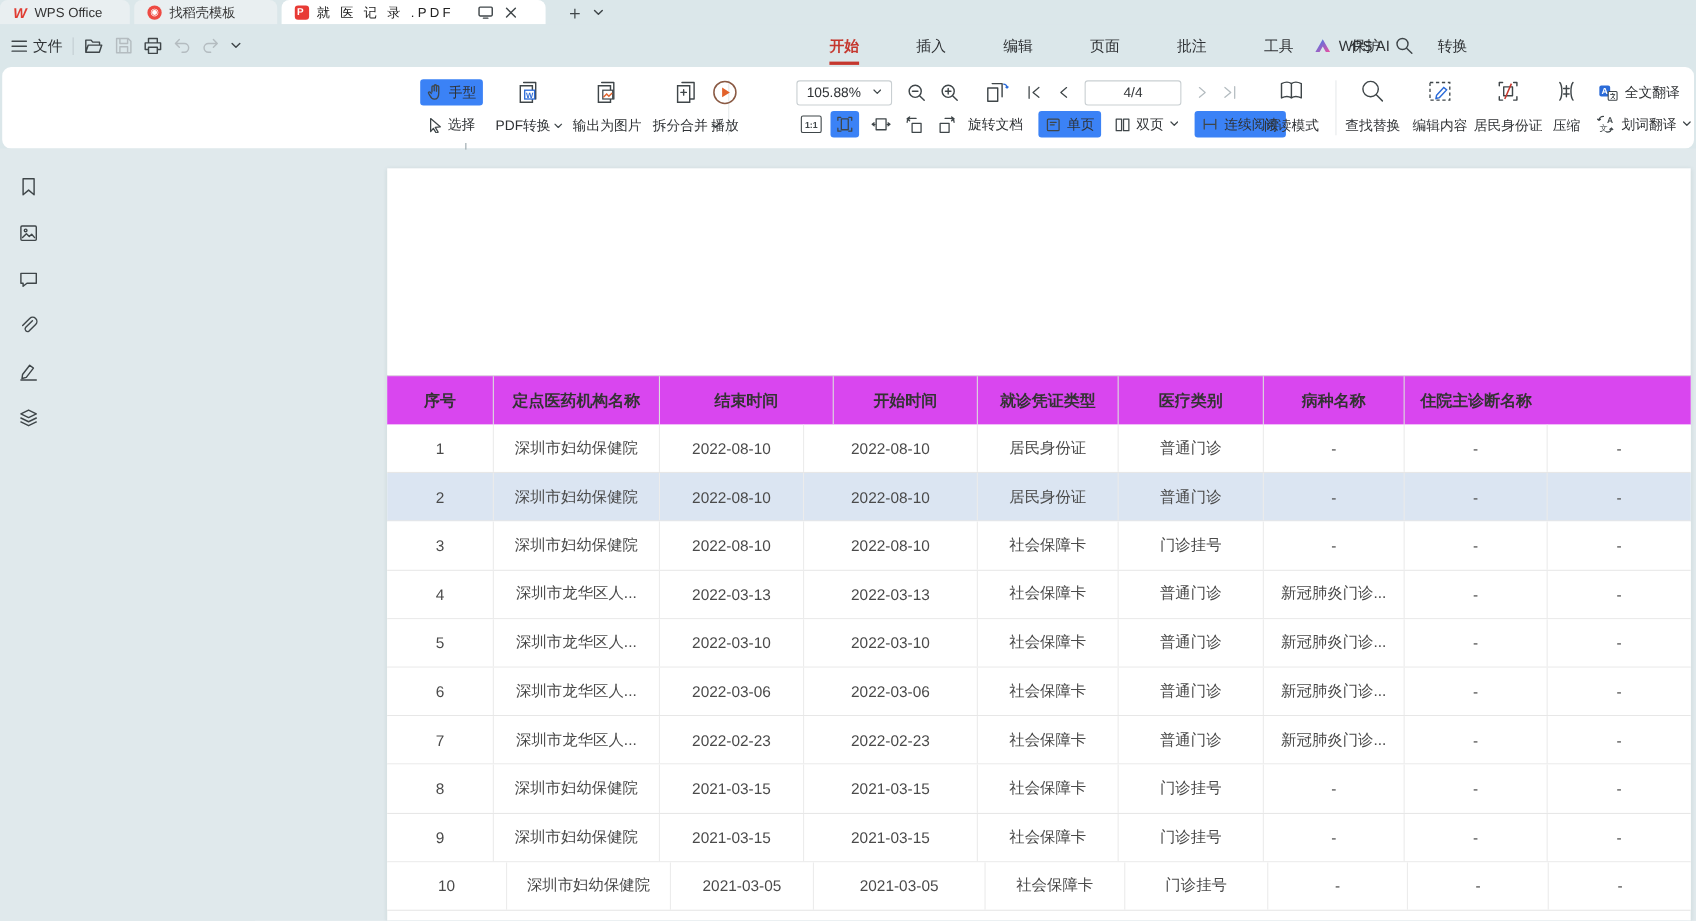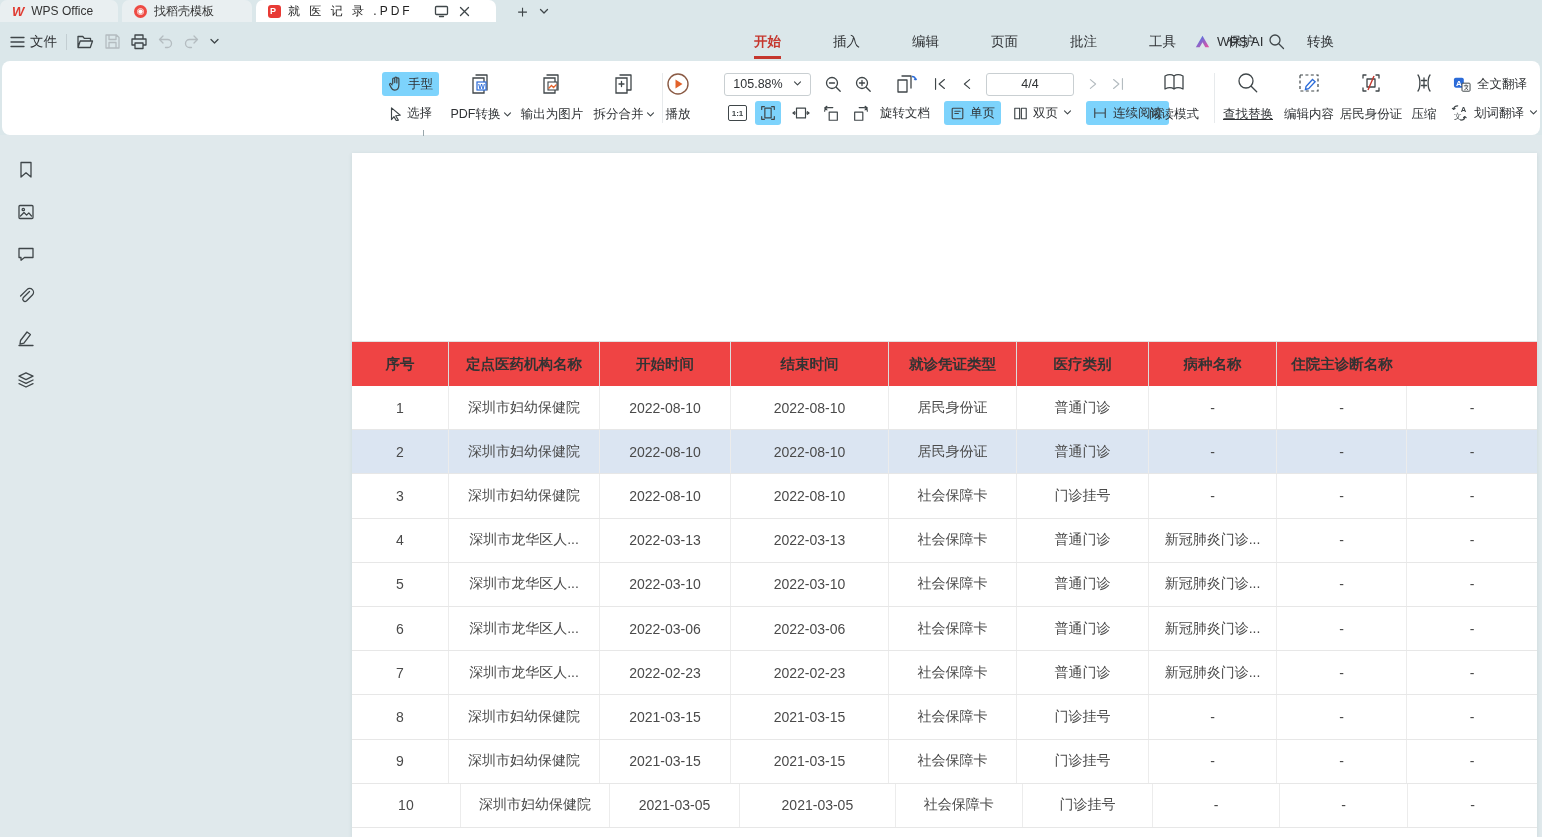--- a/index.html
+++ b/index.html
@@ -29,38 +29,38 @@
   .menus{position:absolute;left:733px;top:0;height:39px;display:flex;align-items:center;gap:10px;}
   .menu{font-size:13.5px;color:#2f3235;padding:0 21px;height:39px;display:flex;align-items:center;position:relative;}
   .menu.active{color:#c5372e;font-weight:bold;}
   .menu.active::after{content:"";position:absolute;left:21px;right:21px;bottom:2px;height:3px;background:#c5372e;}
   .wpsai{position:absolute;left:1194px;top:0;height:39px;display:flex;align-items:center;gap:6px;font-size:13.5px;}
   .msearch{position:absolute;left:1268px;top:0;height:39px;display:flex;align-items:center;}
 
   
   .ribbon{position:absolute;top:61px;left:2px;right:2px;height:74px;background:#fff;border-radius:8px;}
   .pill{display:flex;align-items:center;gap:5px;font-size:12.5px;color:#2f3235;padding:0 6px;border-radius:3px;height:24px;box-sizing:border-box;}
-  .pill.on{background:#7dd3fc;}
+  .pill.on{background:#3b82f6;}
   .bigbtn{position:absolute;top:8px;height:58px;display:flex;flex-direction:column;align-items:center;justify-content:space-between;padding:2px 0 4px;box-sizing:border-box;}
   .bigbtn .lbl{font-size:12.5px;color:#2f3235;white-space:nowrap;display:flex;align-items:center;gap:2px;}
   .vsep{position:absolute;top:12px;width:1px;height:50px;background:#e7eaec;}
   .r1{position:absolute;top:11px;height:24px;display:flex;align-items:center;}
   .r2{position:absolute;top:40px;height:24px;display:flex;align-items:center;}
   .boxctl{border:1px solid #c9cfd2;border-radius:3px;height:23px;display:flex;align-items:center;justify-content:center;font-size:12.5px;color:#2f3235;box-sizing:border-box;background:#fff;}
   .navtxt{font-size:12.5px;color:#2f3235;}
   .one2one{border:1.3px solid #3f4649;border-radius:2px;font-size:8px;font-weight:bold;color:#3f4649;width:17px;height:14px;display:flex;align-items:center;justify-content:center;}
 
   
   .canvas{position:absolute;top:135px;left:0;right:0;bottom:0;background:#e0e9ec;}
   .rail{position:absolute;left:0;top:0;width:51px;bottom:0;display:flex;flex-direction:column;align-items:center;gap:22px;padding-top:25px;}
   .railic{width:20px;height:20px;}
   .tick{position:absolute;left:423px;top:-5px;width:1px;height:6px;background:#98a6ab;}
   .page{position:absolute;left:352px;top:18px;width:1185px;bottom:0;background:#fff;box-shadow:0 1px 4px rgba(60,80,90,.12);}
   .doc-table{position:absolute;left:0;top:188px;width:1185px;}
-  .th-row{display:flex;height:44px;background:#ef4444;border-top:1px solid #e2e2e2;}
+  .th-row{display:flex;height:44px;background:#d946ef;border-top:1px solid #e2e2e2;}
   .th{display:flex;align-items:center;justify-content:center;font-size:14.5px;font-weight:bold;color:#333;
       border-right:1px solid #dcdcdc;box-sizing:border-box;}
   .th:last-child{border-right:none;}
   .tr{display:flex;height:43.2px;border-bottom:1px solid #e7e7e7;background:#fff;}
   .tr.hl{background:#dbe5f2;}
   .td{display:flex;align-items:center;justify-content:center;font-size:14px;color:#4a4a4a;
       border-right:1px solid #ececec;box-sizing:border-box;}
   .td:last-child{border-right:none;}
 </style>
 </head>
@@ -221,21 +221,21 @@
     <span class="lbl">
         <span>拆分合并</span>
       <svg width="9" height="6" viewBox="0 0 10 7">
           <path d="M1.5 1L5 4.5 8.5 1" class="st"></path>
         </svg>
       </span>
   </div>
 
   <div class="vsep" style="left:660px;"></div>
 
-  <div class="bigbtn" style="left:652px;width:48px;">
+  <div class="bigbtn" style="left:633px;width:48px;">
     <svg width="26" height="26" viewBox="0 0 26 26">
       <circle cx="13" cy="13" r="10" fill="none" stroke="#8a5a44" stroke-width="1.4"></circle>
       <path d="M10.5 8.5l7 4.5-7 4.5z" fill="#e2622b"></path>
     </svg>
     <span class="lbl">
         <span>播放</span>
       </span>
   </div>
 
   <div class="r1" style="left:722px;">
@@ -327,21 +327,21 @@
     <svg width="26" height="24" viewBox="0 0 26 24">
       <path d="M4 5c3.2-1.6 6.8-1.6 9 0 2.2-1.6 5.8-1.6 9 0v13c-3.2-1.6-6.8-1.6-9 0-2.2-1.6-5.8-1.6-9 0zM13 5v13" class="st"></path>
     </svg>
     <span class="lbl">
         <span>阅读模式</span>
       </span>
   </div>
 
   <div class="vsep" style="left:1212px;"></div>
 
-  <div class="bigbtn" style="left:1217px;width:58px;text-decoration:underline;">
+  <div class="bigbtn" style="left:1217px;width:58px;">
     <svg width="24" height="24" viewBox="0 0 24 24">
         <circle cx="10" cy="10" r="7" class="st"></circle>
         <path d="M15.2 15.2l5.5 5.5" class="st"></path>
       </svg>
     <span class="lbl">
         <span>查找替换</span>
       </span>
   </div>
   <div class="bigbtn" style="left:1277px;width:60px;">
     <svg width="26" height="24" viewBox="0 0 26 24">
@@ -419,22 +419,22 @@
         <path d="M3 10l7 3.4 7-3.4" class="st"></path>
         <path d="M3 13.6l7 3.4 7-3.4" class="st"></path>
       </svg>
   </div>
 
   <div class="page">
     <div class="doc-table">
       <div class="th-row">
           <div class="th" style="width: 97px;">序号</div>
           <div class="th" style="width: 151px;">定点医药机构名称</div>
+          <div class="th" style="width: 158px;">结束时间</div>
           <div class="th" style="width: 131px;">开始时间</div>
-          <div class="th" style="width: 158px;">结束时间</div>
           <div class="th" style="width: 128px; text-align: center;">就诊凭证类型</div>
           <div class="th" style="width: 132px;">医疗类别</div>
           <div class="th" style="width: 128px;">病种名称</div>
           <div class="th" style="width: 130px;">住院主诊断名称</div>
         </div>
       <div>
           <div class="tr">
             <div class="td" style="width: 97px;">1</div>
             <div class="td" style="width: 151px;">深圳市妇幼保健院</div>
             <div class="td" style="width: 131px;">2022-08-10</div>

